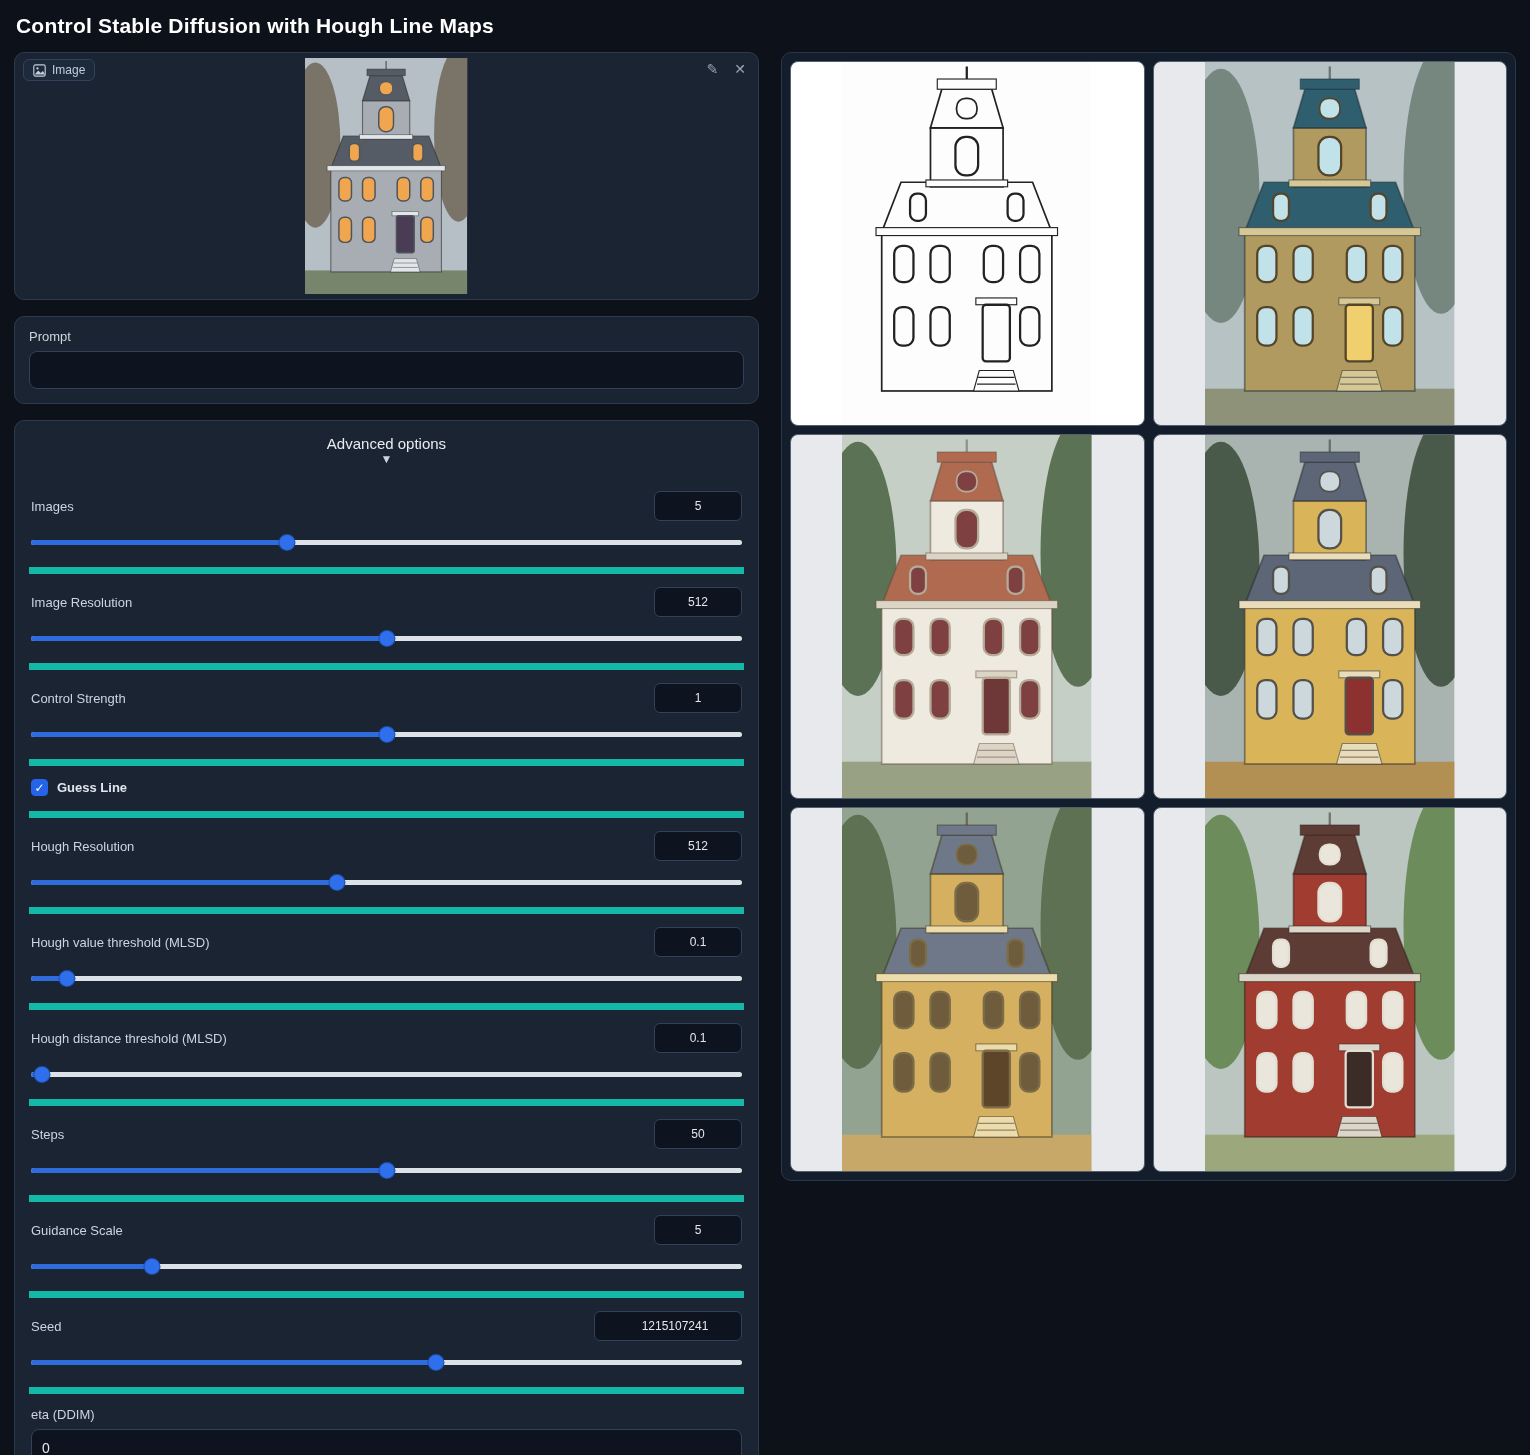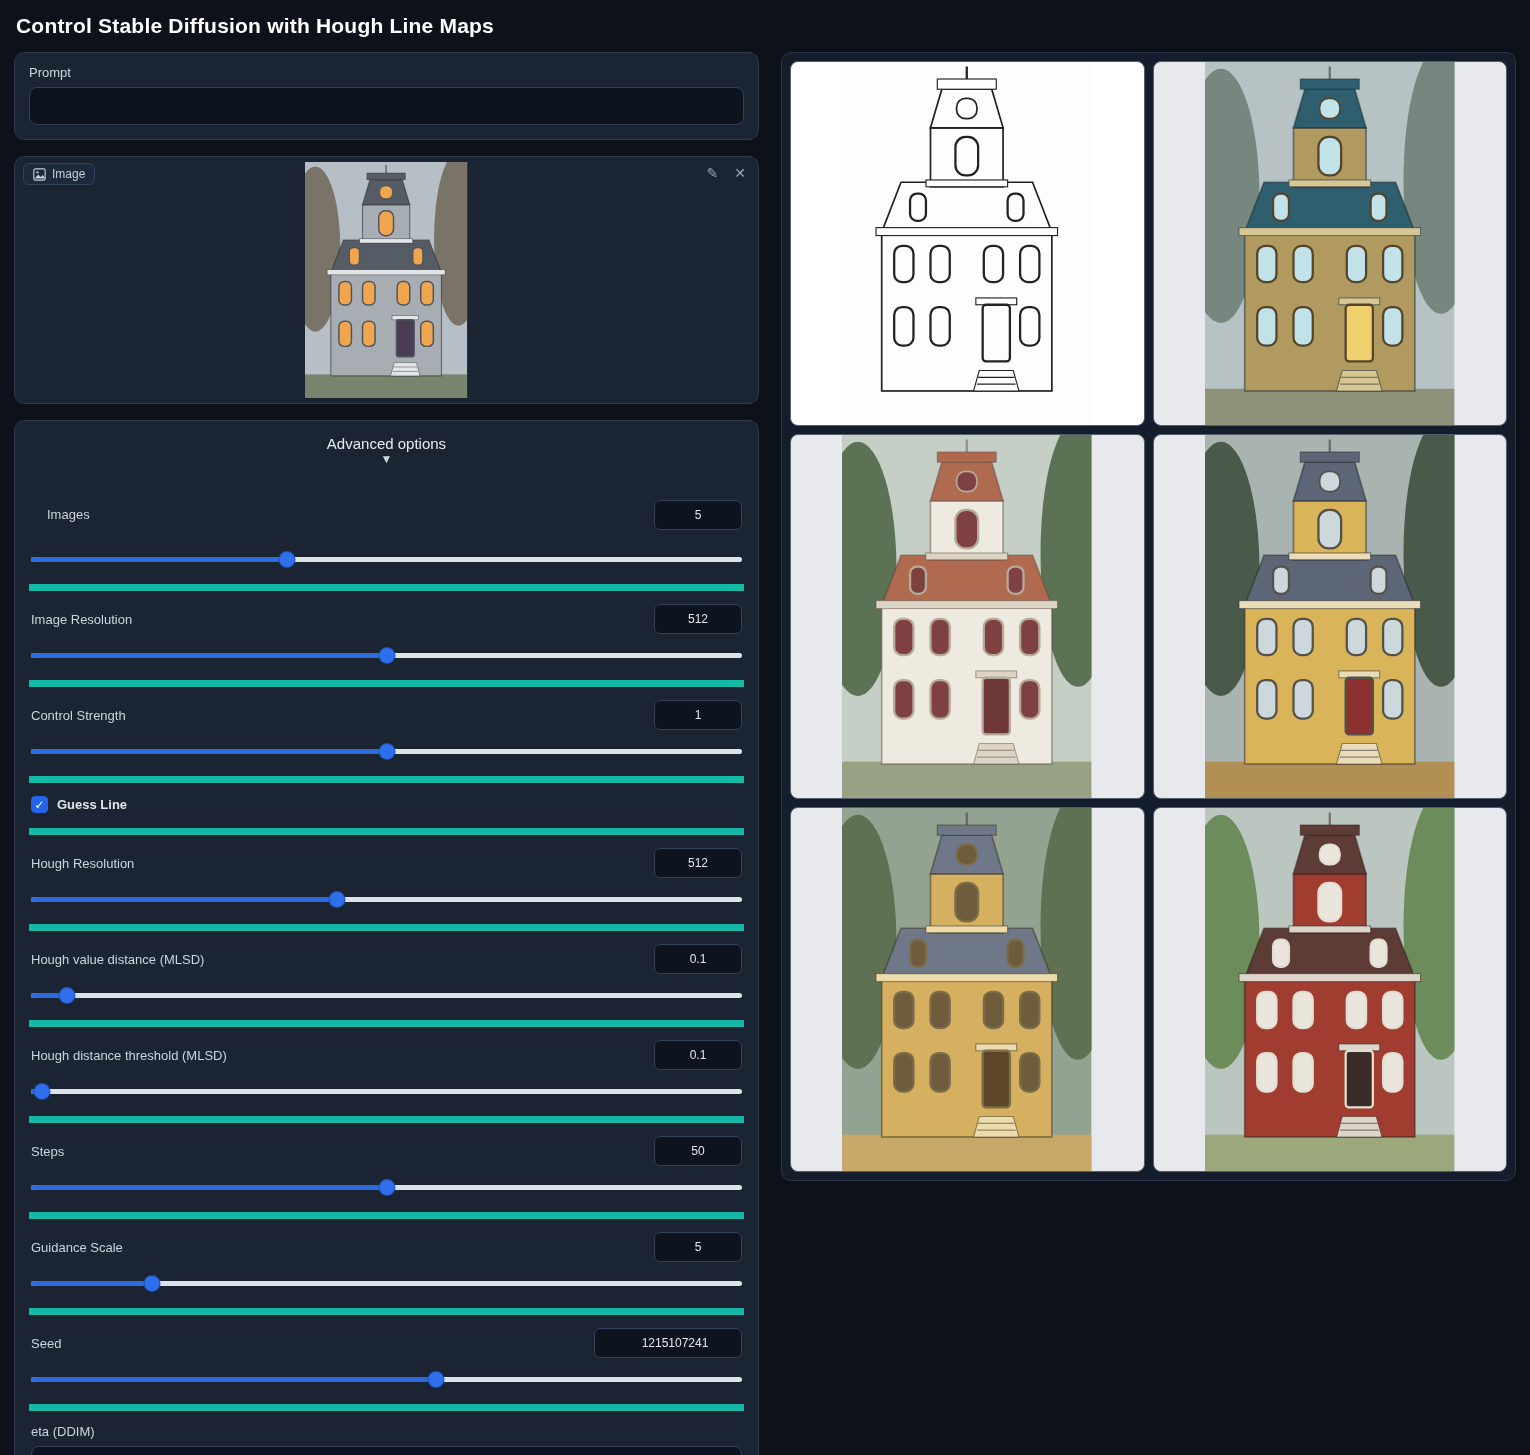--- a/index.html
+++ b/index.html
@@ -115,55 +115,55 @@
     </symbol>
   </defs>
 </svg>
 
 <div class="page">
   <h1>Control Stable Diffusion with Hough Line Maps</h1>
 
   <div class="main">
 
     <div class="left">
-
-      <div class="panel prompt-panel">
-        <label class="lbl">Prompt</label>
-        <input class="txt" value="" style="">
-      </div>
 
       <div class="panel img-panel" style="--cell: #1a2433; --sky: #b7bfc6; --tree: #7a7468; --ground: #76856b; --wall: #a8adb4; --roof: #565c66; --trim: #e2e6e9; --window: #f0a64e; --door: #4a3c55; --line: rgba(30,34,40,.55); --trim2: #4e545c;">
         <div class="chip">
           <svg width="13" height="13" viewBox="0 0 16 16">
             <rect x="1" y="1" width="14" height="14" rx="2" fill="none" stroke="#c4cdd9" stroke-width="1.4"></rect>
             <circle cx="5.5" cy="5.5" r="1.4" fill="#c4cdd9"></circle>
             <path d="M2 13 L6.5 8 L9.5 11 L12 8.5 L15 13 Z" fill="#c4cdd9"></path>
           </svg>
           <span>Image</span>
         </div>
         <div class="corner">
           <button class="iconbtn">✎</button>
           <button class="iconbtn">✕</button>
         </div>
         <svg class="photo" viewBox="0 0 220 320">
             <use href="#houseSym"></use>
           </svg>
       </div>
 
+      <div class="panel prompt-panel">
+        <label class="lbl">Prompt</label>
+        <input class="txt" value="" style="">
+      </div>
+
 
       <div class="panel">
         <div class="acc-head">
           <span class="acc-title">Advanced options</span>
           <span class="acc-arrow">▼</span>
         </div>
         <div class="form">
 
           <div class="blk">
             <div class="blk-head">
-              <label class="lbl" style="margin:16px">Images</label>
+              <label class="lbl" style="margin:0">Images</label>
               <input class="num" value="5" style="">
             </div>
             <div class="range" style="--pct: 36%;">
               <div class="fill"></div>
               <div class="thumb"></div>
             </div>
           </div>
 
           <div class="blk">
             <div class="blk-head">
@@ -198,21 +198,21 @@
               <input class="num" value="512" style="">
             </div>
             <div class="range" style="--pct: 43%;">
               <div class="fill"></div>
               <div class="thumb"></div>
             </div>
           </div>
 
           <div class="blk">
             <div class="blk-head">
-              <label class="lbl" style="margin:0">Hough value distance (MLSD)</label>
+              <label class="lbl" style="margin:0">Hough value threshold (MLSD)</label>
               <input class="num" value="0.1" style="">
             </div>
             <div class="range" style="--pct: 5%;">
               <div class="fill"></div>
               <div class="thumb"></div>
             </div>
           </div>
 
           <div class="blk">
             <div class="blk-head">

